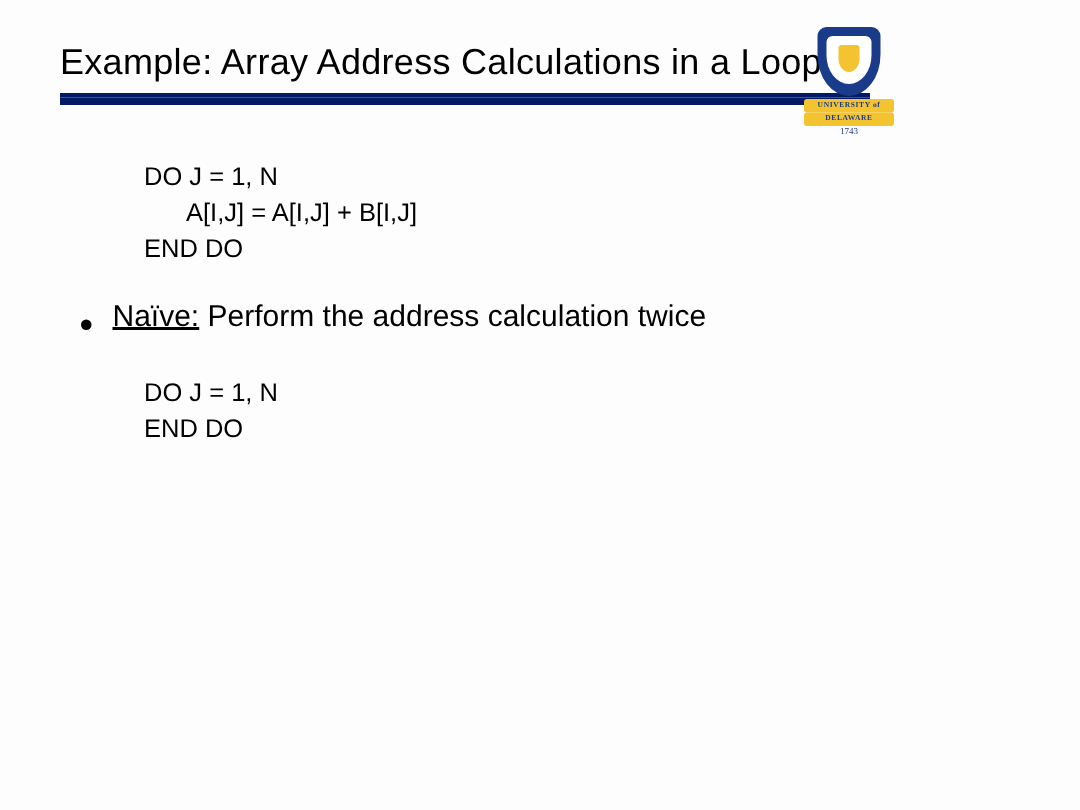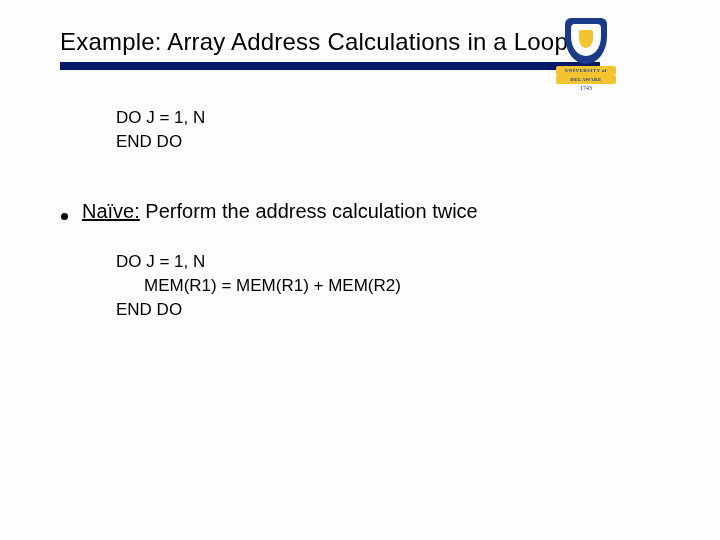--- a/index.html
+++ b/index.html
@@ -10,21 +10,20 @@
     background: #fdfdfd;
     font-family: "Comic Sans MS", "Comic Sans", cursive, sans-serif;
     color: #000;
     overflow: hidden;
   }
   .slide {
     position: relative;
     width: 624px;
     height: 540px;
     box-sizing: border-box;
-    margin-left: 20px;
   }
   .title {
     position: absolute;
     left: 40px;
     top: 28px;
     font-size: 24px;
     font-weight: normal;
     letter-spacing: 0.2px;
   }
   .underline {
@@ -88,21 +87,21 @@
     position: absolute;
     left: 96px;
     top: 106px;
     font-size: 17px;
     line-height: 24px;
   }
   .indent { padding-left: 28px; }
 
   .bullet-row {
     position: absolute;
-    left: 41px;
+    left: 54px;
     top: 200px;
     display: flex;
     align-items: center;
     gap: 14px;
   }
   .dot {
     width: 7px;
     height: 7px;
     background: #000;
     border-radius: 50%;
@@ -137,29 +136,29 @@
 
   <div class="logo">
     <div class="shield"></div>
     <div class="band">UNIVERSITY of</div>
     <div class="band">DELAWARE</div>
     <div class="year">1743</div>
   </div>
 
   <div class="code1">
     <div>DO J = 1, N</div>
+    <div class="indent">A[I,J] = A[I,J] + B[I,J]</div>
     <div>END DO</div>
   </div>
 
   <div class="bullet-row">
     <div class="dot"></div>
     <div class="bullet-text">
       <span class="ul">Naïve:</span><span> Perform the address calculation twice</span>
     </div>
   </div>
 
   <div class="code2">
     <div>DO J = 1, N</div>
-    <div class="indent">MEM(R1) = MEM(R1) + MEM(R2)</div>
     <div>END DO</div>
   </div>
 
 </div>
 
 </body></html>

